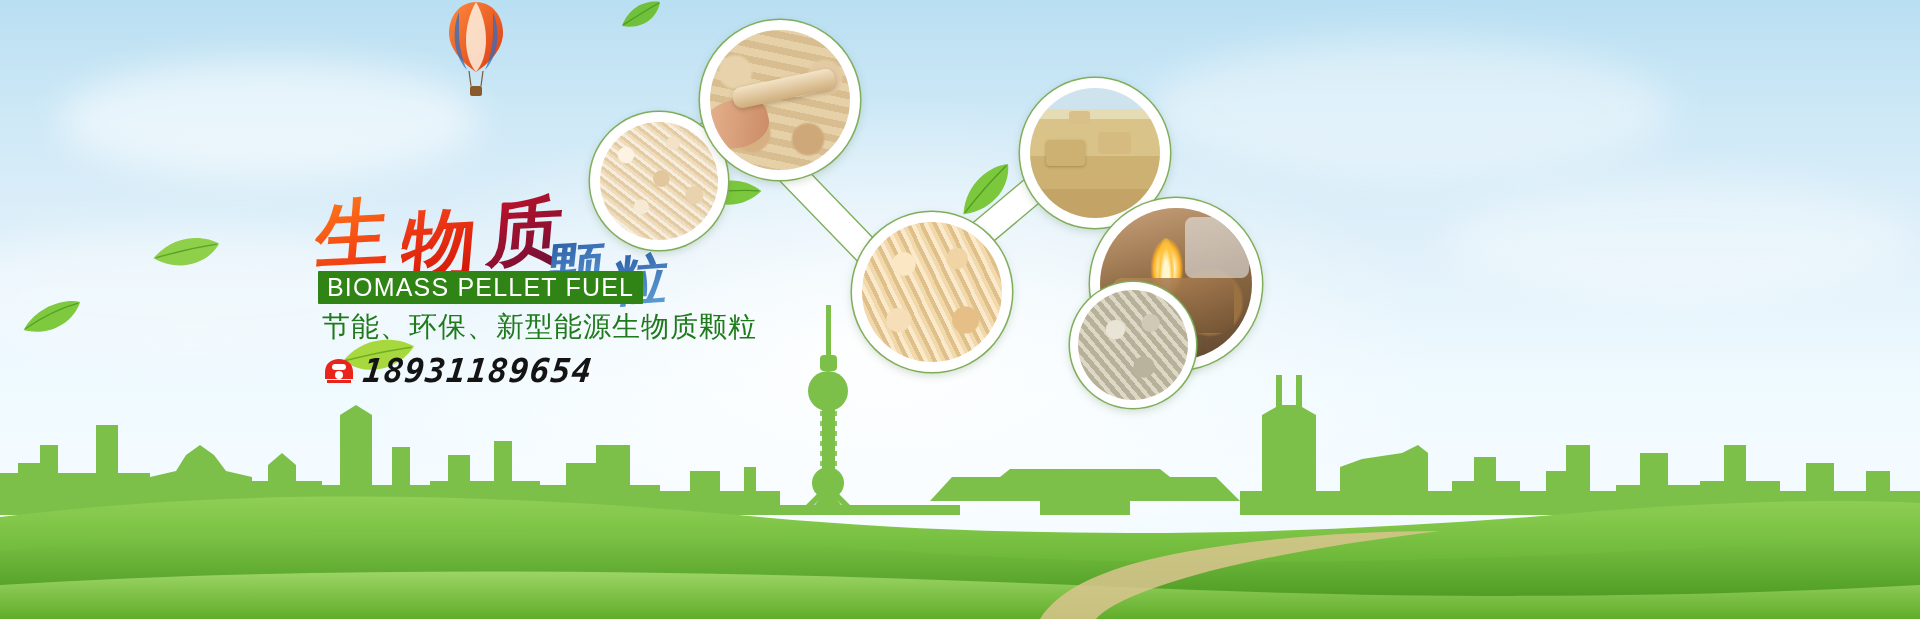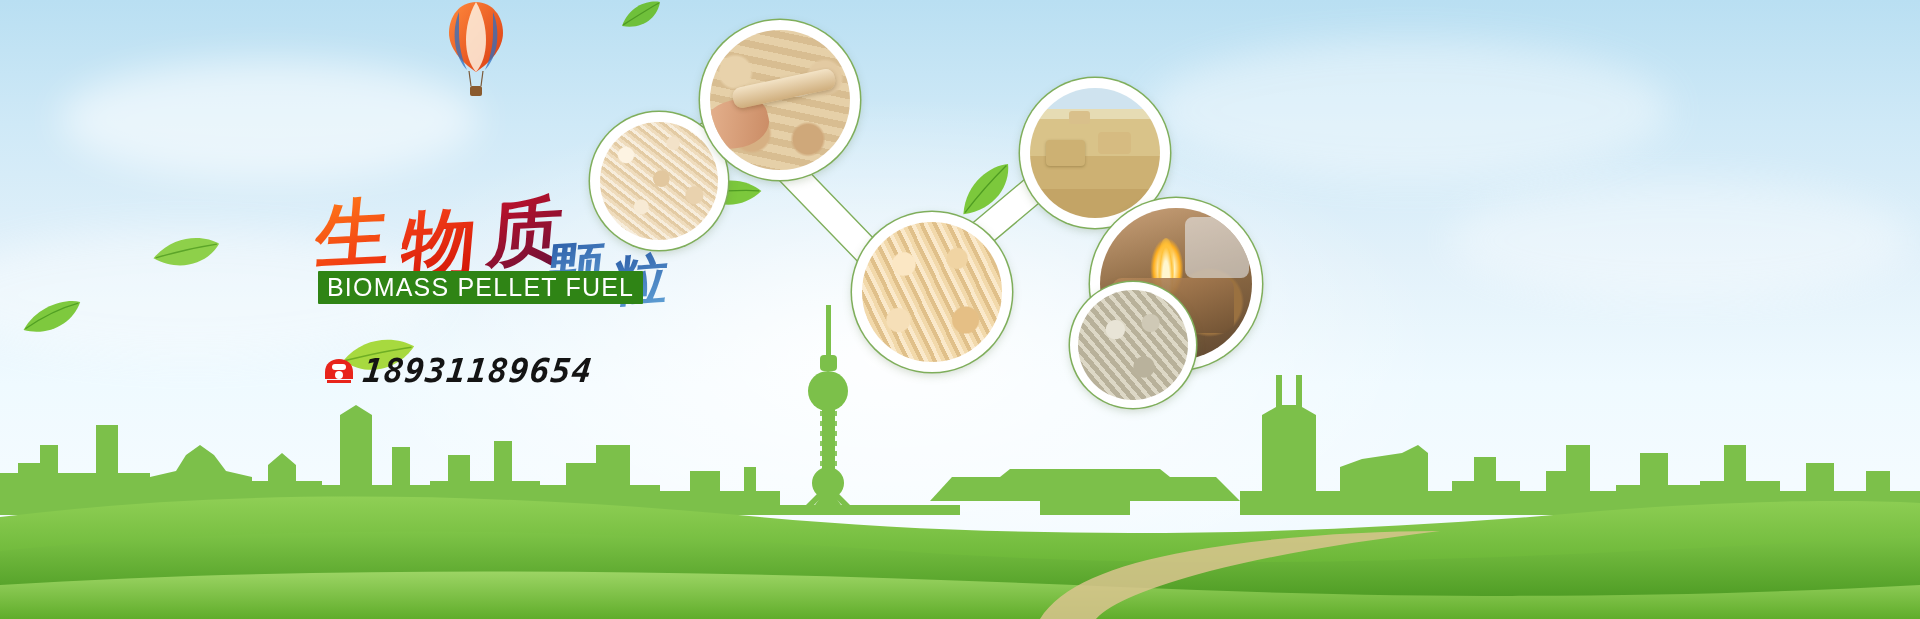--- a/index.html
+++ b/index.html
@@ -316,20 +316,21 @@
       <span class="cn-char" id="c2">物</span>
       <span class="cn-char" id="c3">质</span>
       <span class="cn-char-blue" id="c4">颗</span>
       <span class="cn-char-blue" id="c5">粒</span>
     </div>
 
     <div id="en-band">
       <span>BIOMASS PELLET FUEL</span>
     </div>
 
+    <div id="subtitle">节能、环保、新型能源生物质颗粒</div>
 
     <div id="phone-row">
       <svg id="phone-icon" viewBox="0 0 30 26">
         <path d="M3 22 L27 22 L27 25 L3 25 Z" fill="#e8241b"></path>
         <path d="M1 14 C1 6 7 1 15 1 C23 1 29 6 29 14 L29 21 L1 21 Z" fill="#e8241b"></path>
         <rect x="8" y="6" width="14" height="6" rx="3" fill="#ffffff"></rect>
         <circle cx="15" cy="17" r="4" fill="#ffffff"></circle>
       </svg>
       <span id="phone-num">18931189654</span>
     </div>

